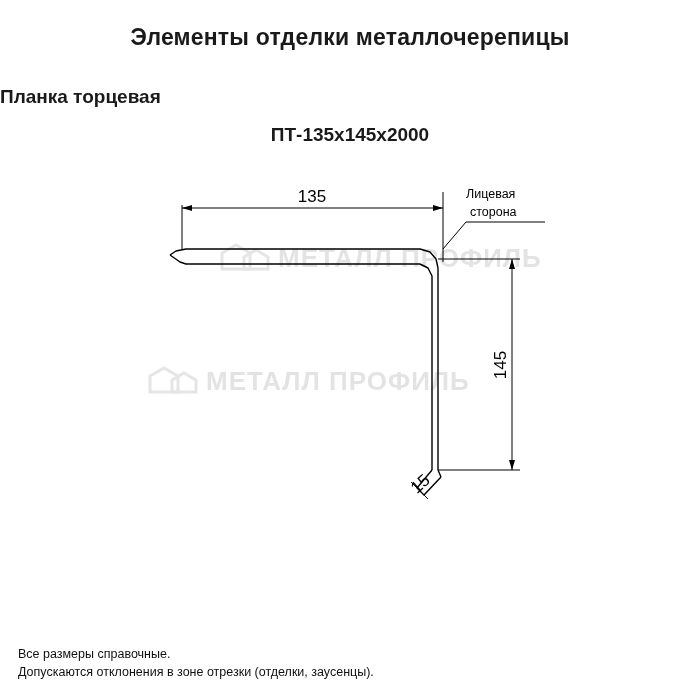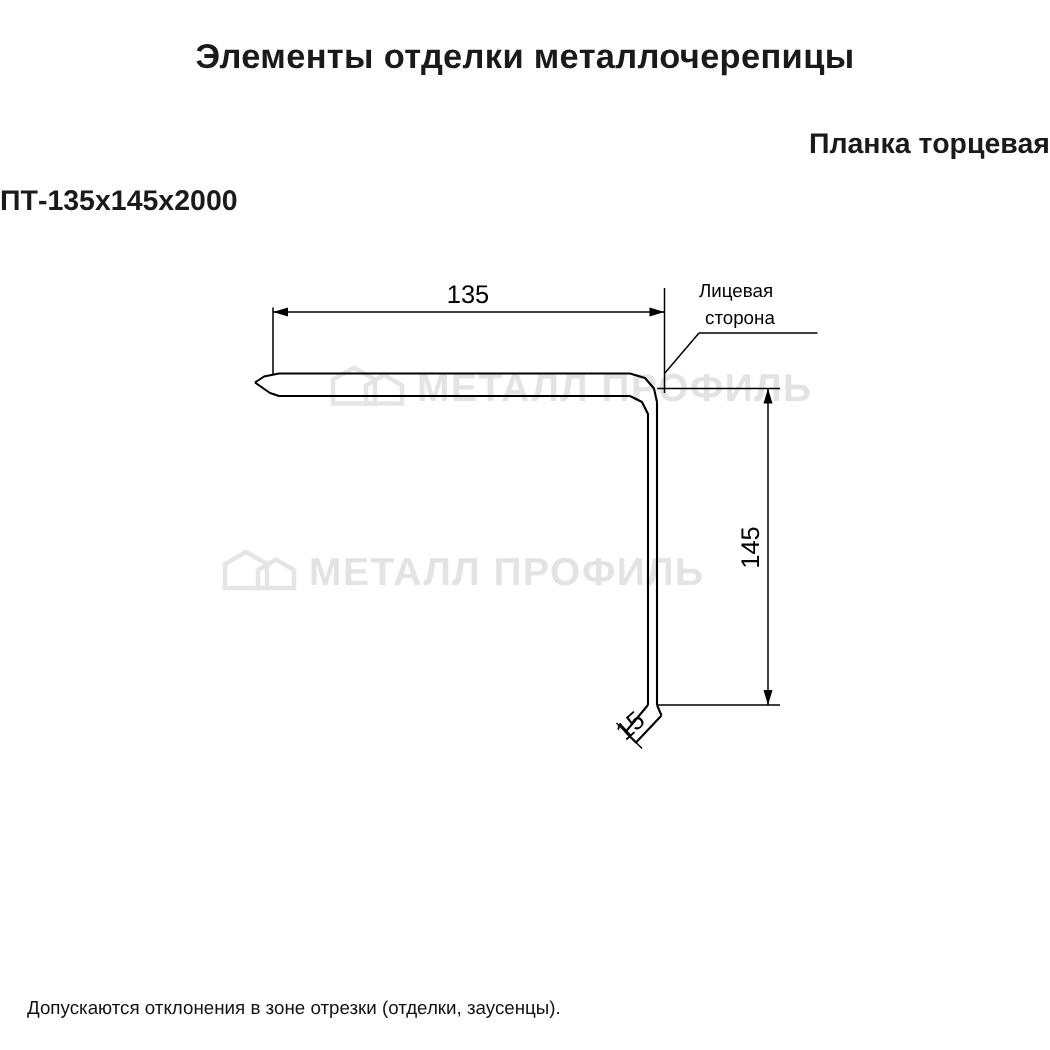--- a/index.html
+++ b/index.html
@@ -28,29 +28,30 @@
     text-align: center;
     font-size: 23px;
     font-weight: bold;
     letter-spacing: 0.2px;
   }
   .subtitle {
     position: absolute;
     top: 86px;
     left: 0;
     width: 700px;
-    text-align: right;
+    text-align: left;
     font-size: 19px;
     font-weight: bold;
   }
   .code {
     position: absolute;
     top: 124px;
     left: 0;
     width: 700px;
+    text-align: center;
     font-size: 19px;
     font-weight: bold;
   }
   .drawing {
     position: absolute;
     top: 150px;
     left: 0;
     width: 700px;
     height: 420px;
   }
@@ -148,16 +149,17 @@
         <line x1="443" y1="99" x2="466" y2="72" stroke="#000" stroke-width="1"></line>
         <line x1="466" y1="72" x2="545" y2="72" stroke="#000" stroke-width="1"></line>
         <text class="note-label" x="466" y="48">Лицевая</text>
         <text class="note-label" x="470" y="66">сторона</text>
       </g>
 
     </svg>
   </div>
 
   <div class="footnotes">
+    <div>Все размеры справочные.</div>
     <div>Допускаются отклонения в зоне отрезки (отделки, заусенцы).</div>
   </div>
 
 </div>
 
 </body></html>

